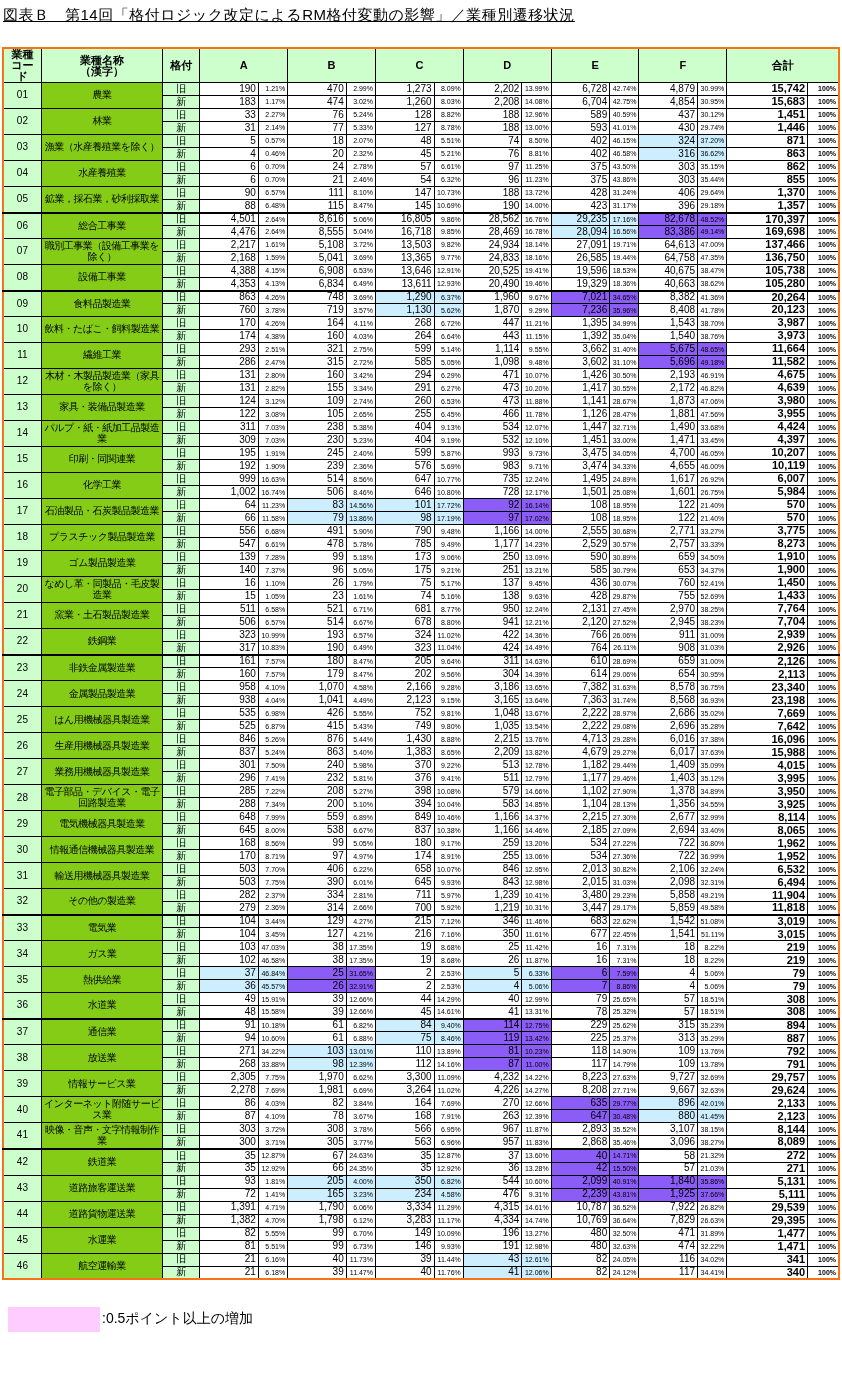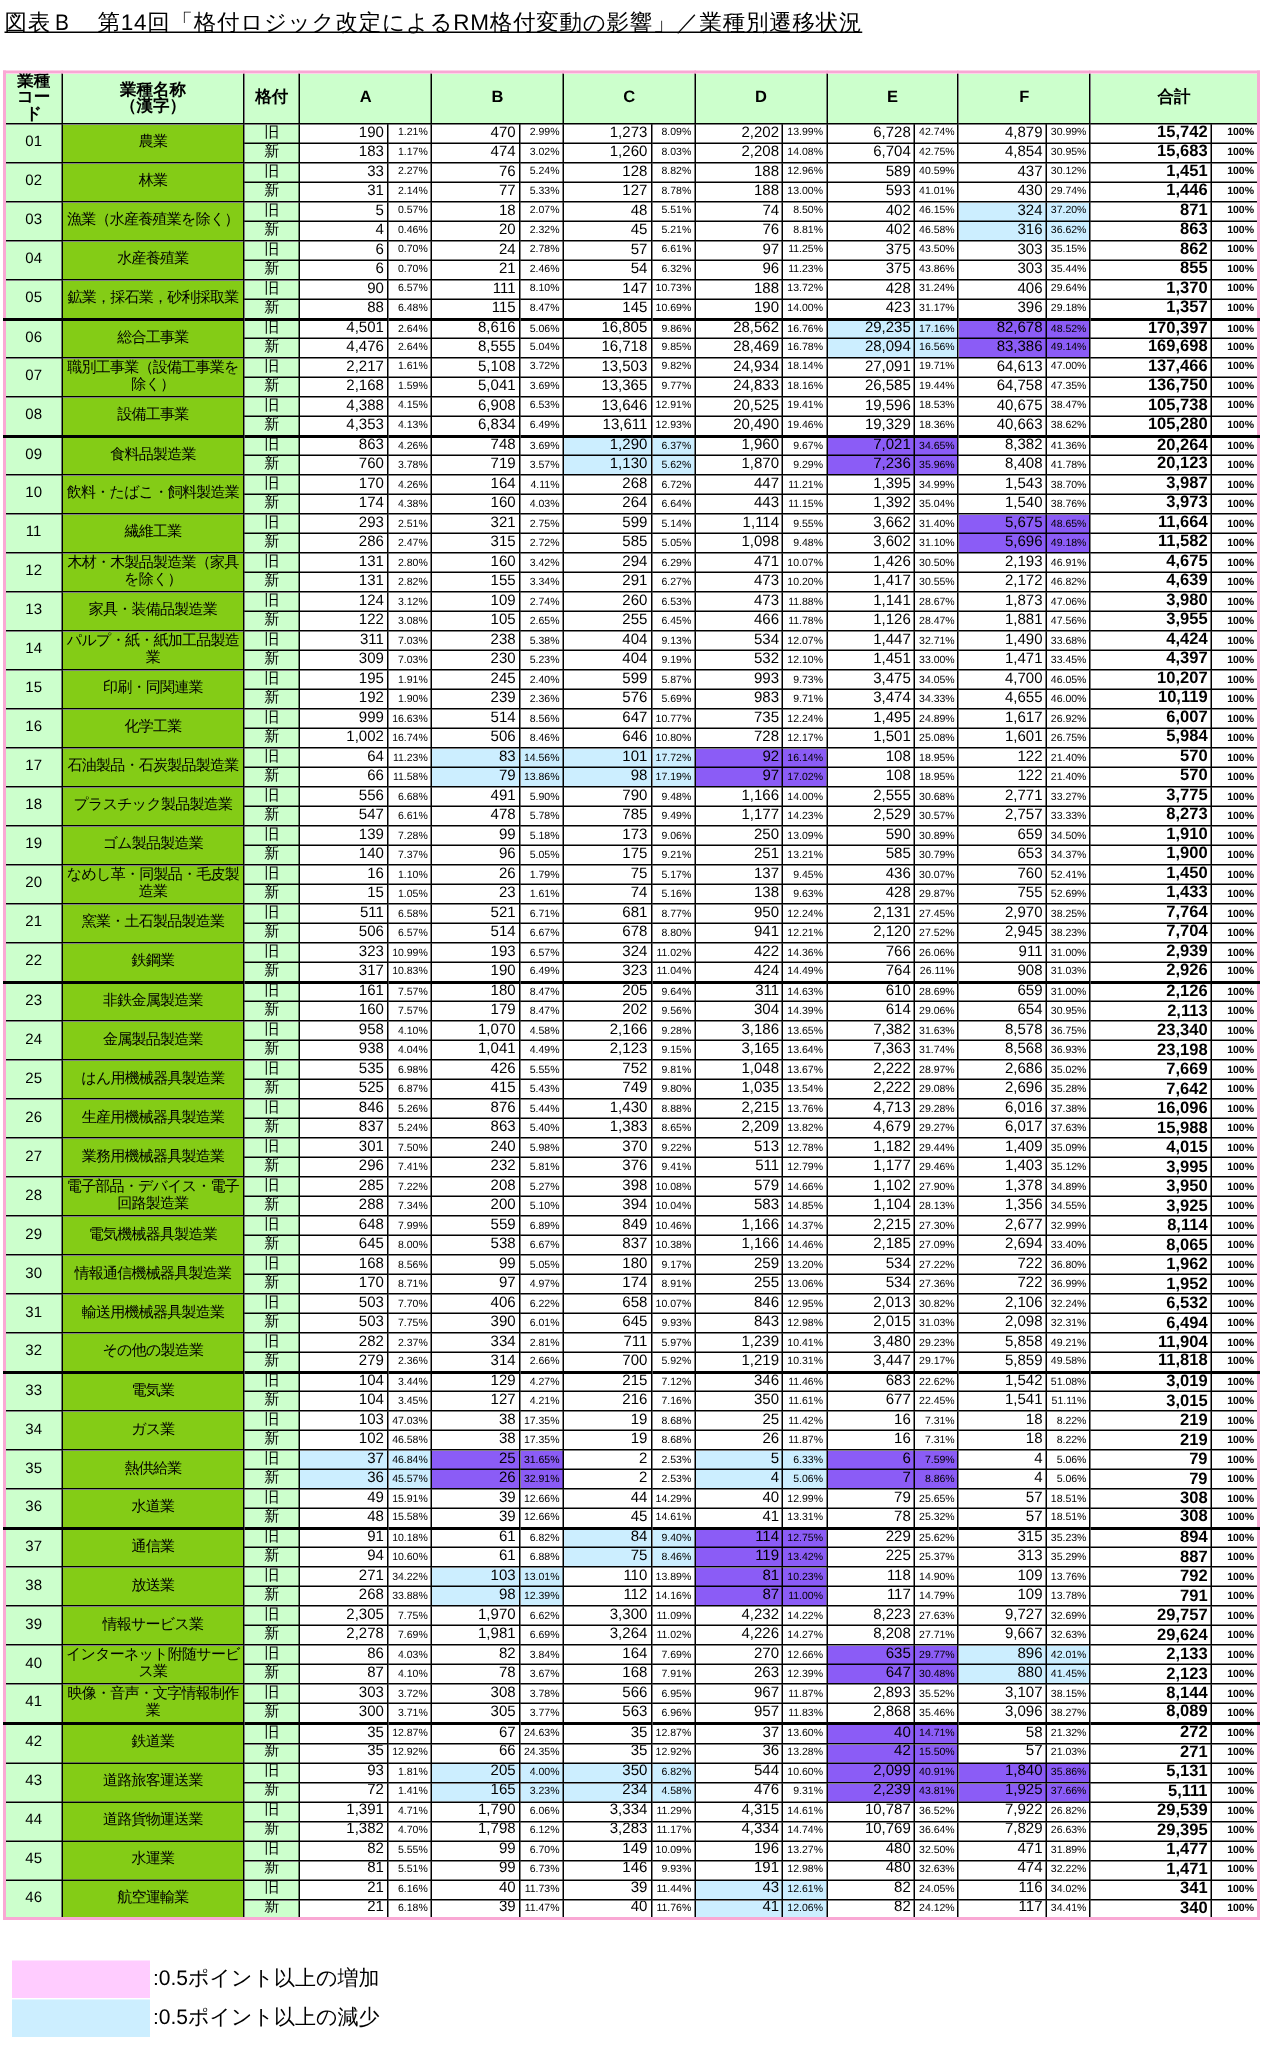--- a/index.html
+++ b/index.html
@@ -11,21 +11,21 @@
   }
   .page { position: relative; width: 842px; height: 1379px; padding-left: 44px; }
   .title {
     position: absolute; left: 3px; top: 6px;
     font-size: 15px; letter-spacing: 0.5px;
     text-decoration: underline; white-space: nowrap;
   }
   table.grid {
     position: absolute; left: 2px; top: 47px;
     border-collapse: collapse; table-layout: fixed; width: 838px;
-    border: 2px solid #f9a8d4;
+    border: 2px solid #f97316;
   }
   table.grid td, table.grid th {
     border: 1px solid #000; padding: 0 2px; overflow: hidden;
     line-height: 1.05; vertical-align: middle;
   }
   tr.hdr th { height: 22px; background: #ccffcc; font-size: 11px; font-weight: bold; text-align: center; white-space: pre-line; line-height: 1.0; }
   tr.data-row { height: 13px; }
   td.code { background: #ccffcc; text-align: center; font-size: 10px; }
   td.name { background: #84cc16; text-align: center; font-size: 10px; line-height: 12px; padding: 0 1px 0 3px; letter-spacing: -0.5px; }
   td.rating { background: #ccffcc; text-align: center; font-size: 10px; }
@@ -1747,19 +1747,15 @@
           <td class="tpct">100%</td>
         </tr>
       </tbody>
   </table>
 
   <div class="legend">
     <div class="legend-row">
       <div class="swatch pink"></div>
       <span class="legend-label">:0.5ポイント以上の増加</span>
     </div>
-    <div class="legend-row">
-      <div class="swatch blue"></div>
-      <span class="legend-label">:0.5ポイント以上の減少</span>
-    </div>
   </div>
 
 </div>
 
 </body></html>

